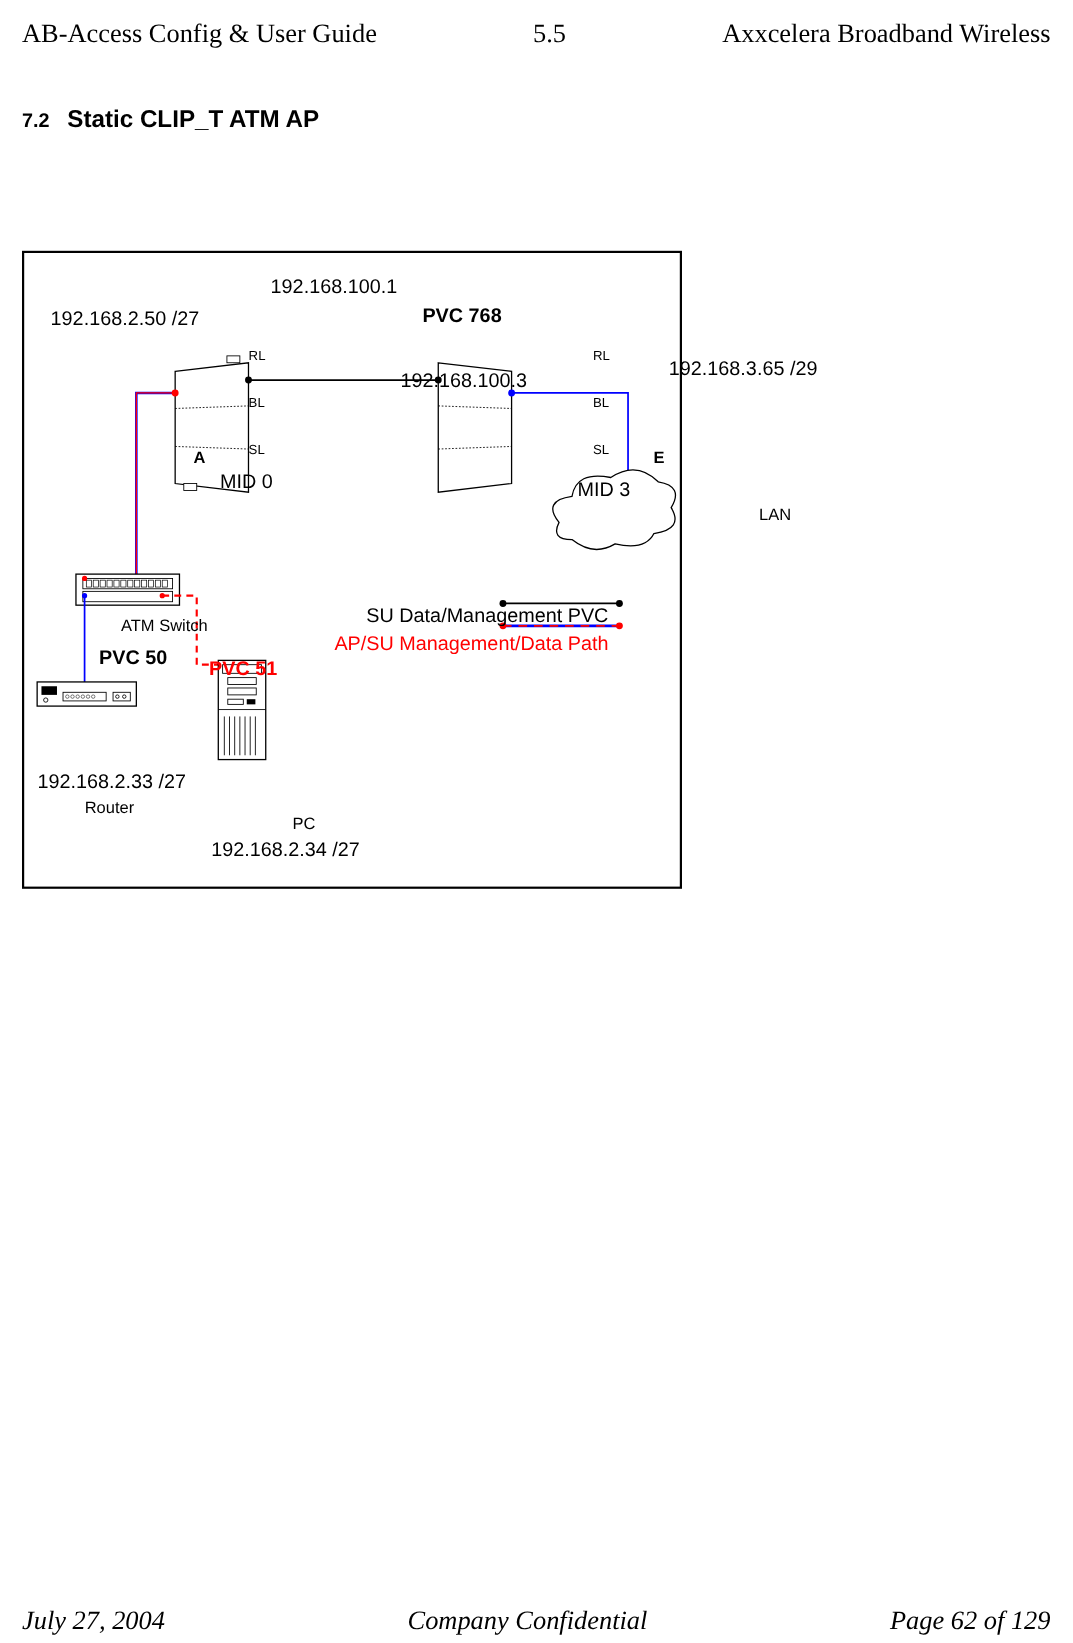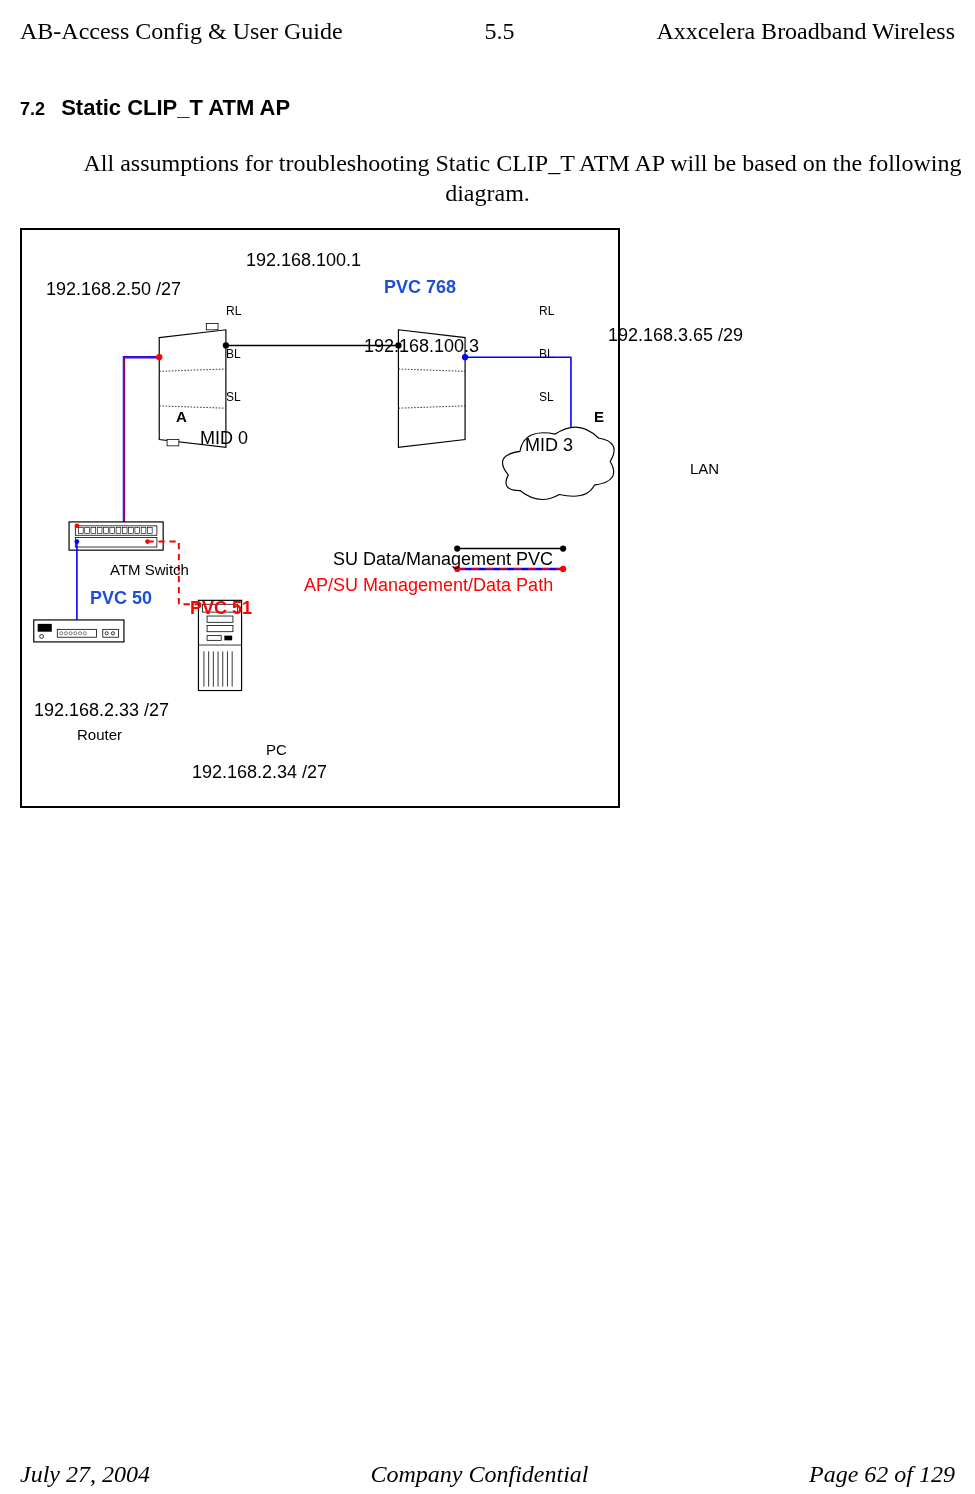--- a/index.html
+++ b/index.html
@@ -9,21 +9,20 @@
     height: 1494px;
     background: #fff;
     font-family: "Times New Roman", Times, serif;
     color: #000;
   }
   .page {
     position: relative;
     width: 975px;
     height: 1494px;
     box-sizing: border-box;
-    text-align: center;
   }
   .header, .footer {
     position: absolute;
     width: 100%;
     display: flex;
     justify-content: space-between;
     padding: 0 20px;
     box-sizing: border-box;
     font-size: 24px;
   }
@@ -65,45 +64,41 @@
     position: absolute;
     left: 0; top: 0;
     width: 100%; height: 100%;
   }
   .label {
     position: absolute;
     font-size: 18px;
     white-space: nowrap;
   }
   .label.small { font-size: 15px; }
-  .label.tiny  { font-size: 12px; }
+  .label.tiny  { font-size: 12px; margin-top: 12px; }
   .label.bold  { font-weight: bold; }
-  .blue  { color: #1d4ed8; }
+  .blue  { color: #000000; }
   .red   { color: #ff0000; }
 </style>
 </head>
 <body>
 
 <div class="page">
 
   <div class="header">
     <span>AB-Access Config &amp; User Guide</span>
     <span>5.5</span>
     <span>Axxcelera Broadband Wireless</span>
   </div>
 
   <div class="section-heading">
     <span class="num">7.2</span>
     <span>Static CLIP_T ATM AP</span>
   </div>
 
-  <div class="body-text">
-    <span class="indent"></span><span>All assumptions for troubleshooting Static CLIP_T ATM AP will be based on the following</span><br>
-    <span>diagram.</span>
-  </div>
 
   <div class="diagram-frame">
 
     <svg viewBox="0 0 760 580">
 
       <path d="M175 60 L260 50 L260 200 L175 190 Z" fill="#ffffff" stroke="#000" stroke-width="1.5"></path>
 
       <line x1="175" y1="103" x2="260" y2="100" stroke="#000" stroke-width="1" stroke-dasharray="2,2"></line>
       <line x1="175" y1="147" x2="260" y2="150" stroke="#000" stroke-width="1" stroke-dasharray="2,2"></line>
 

